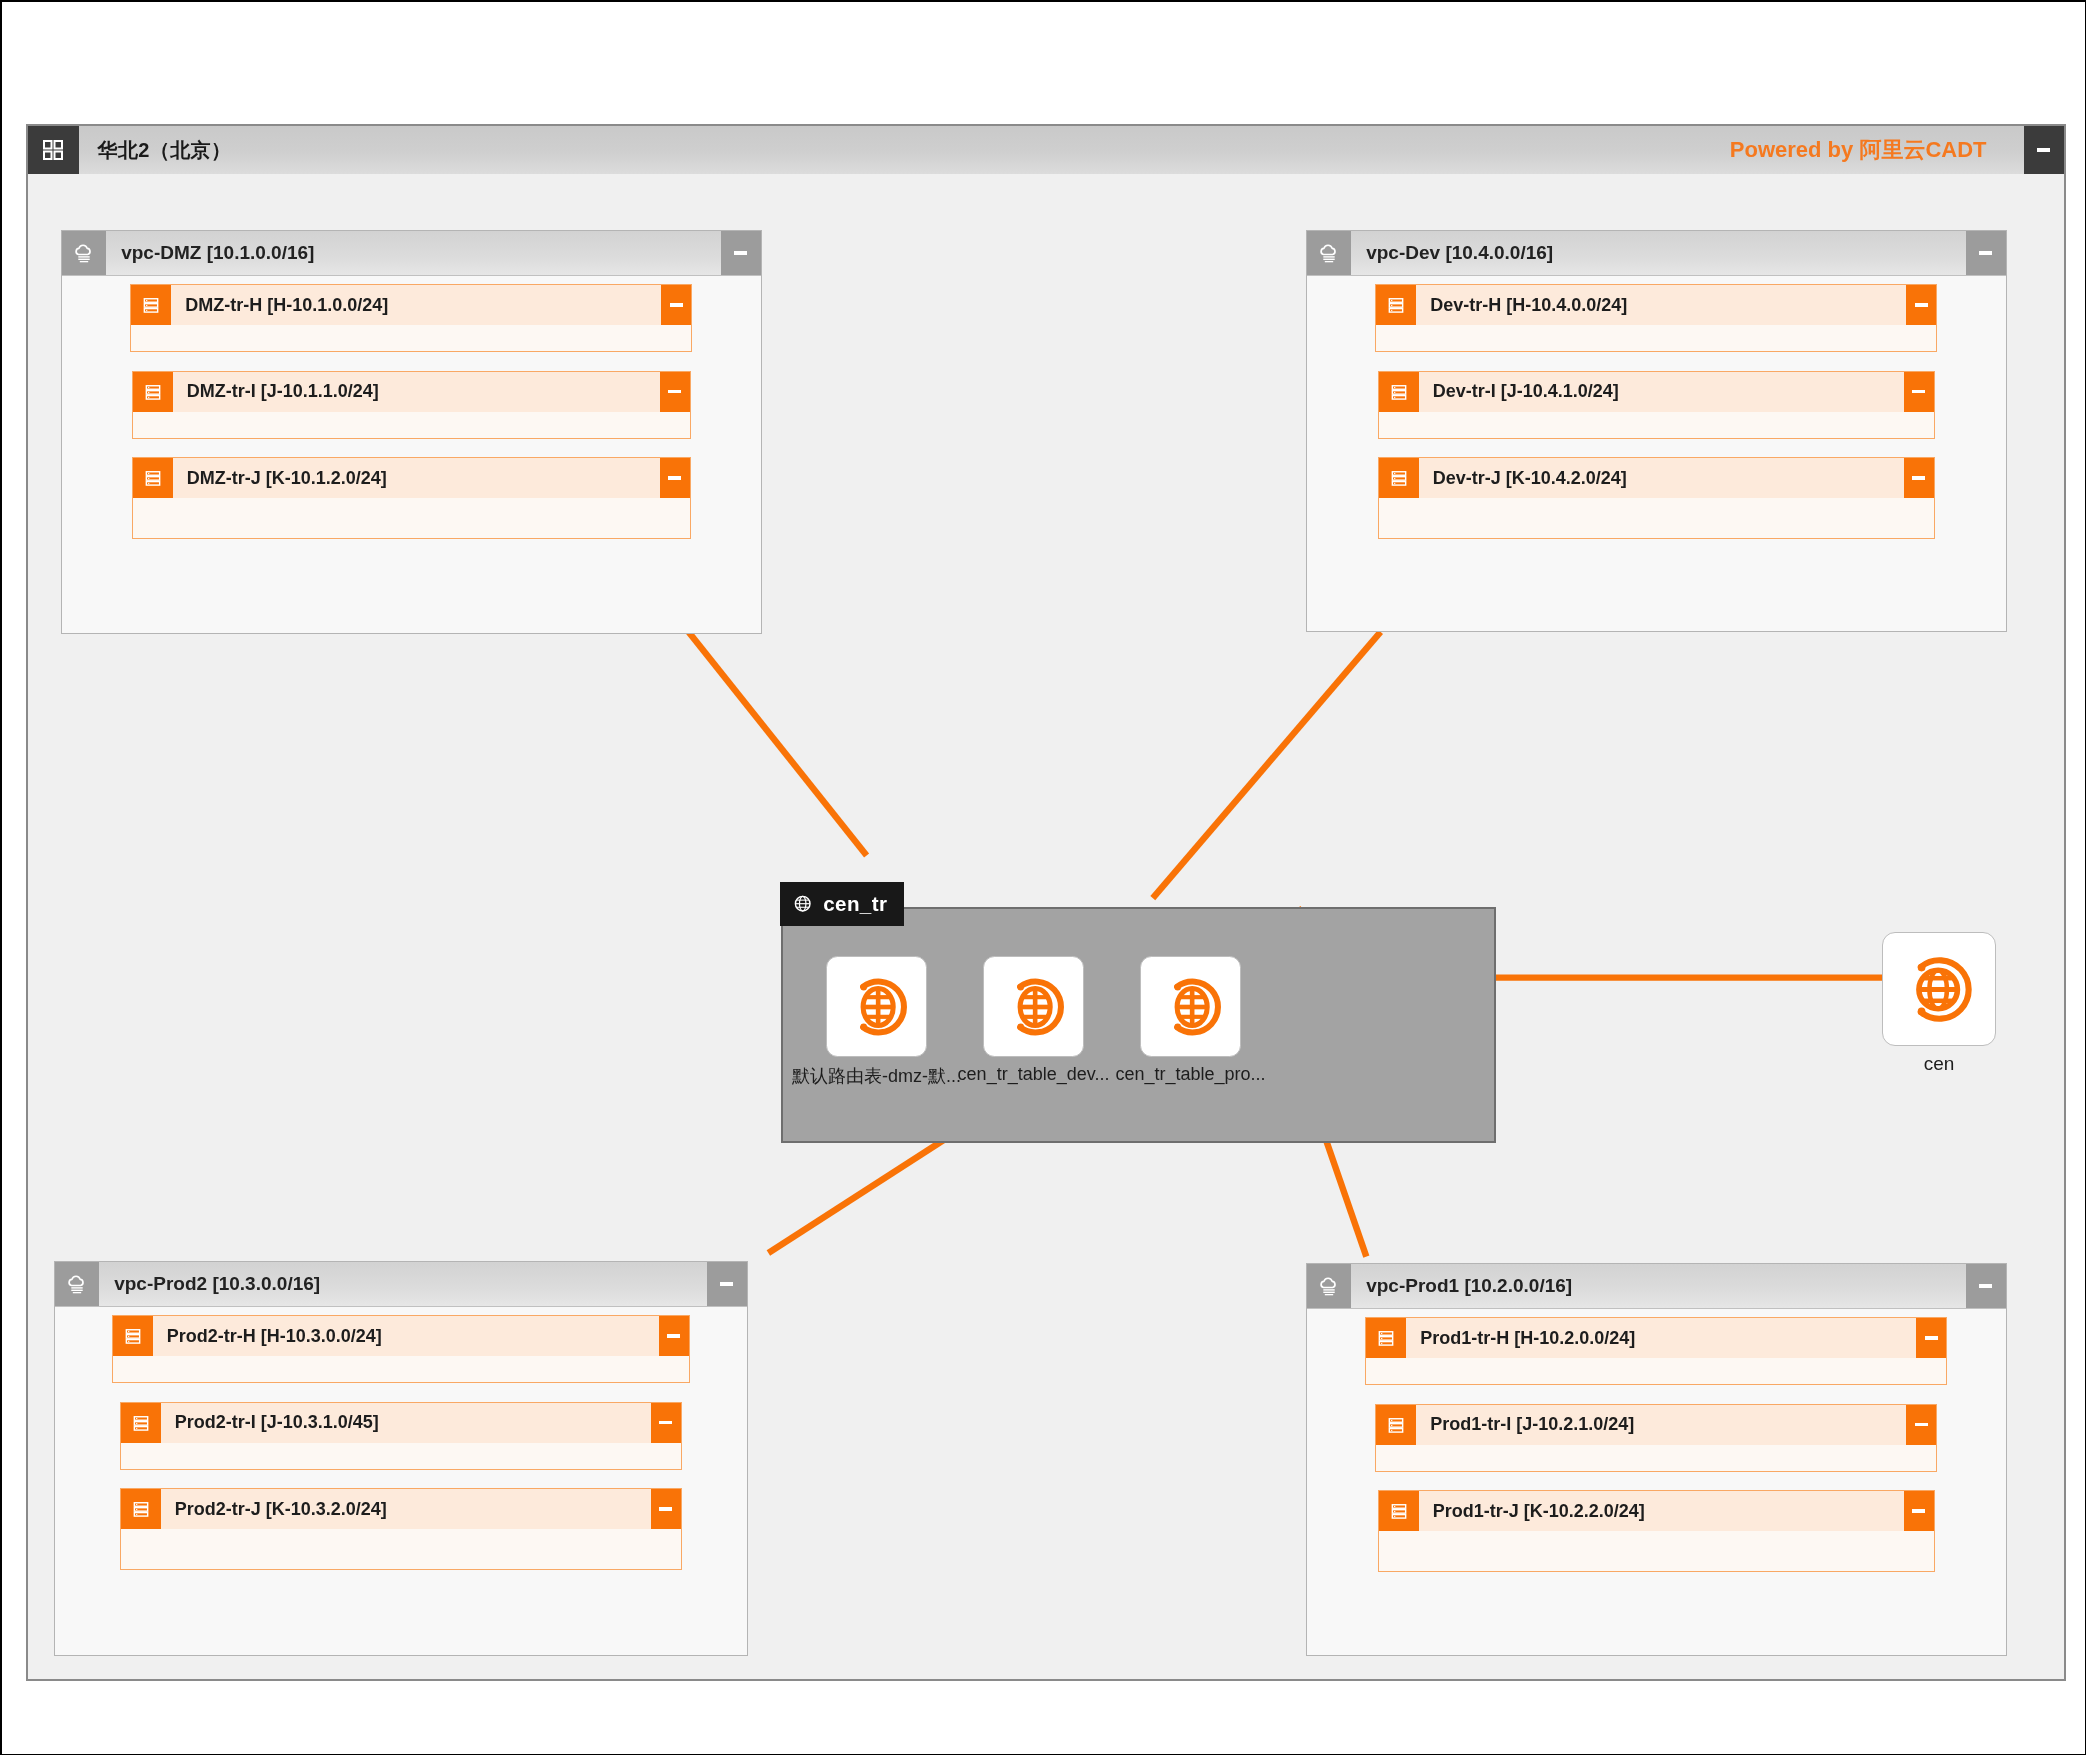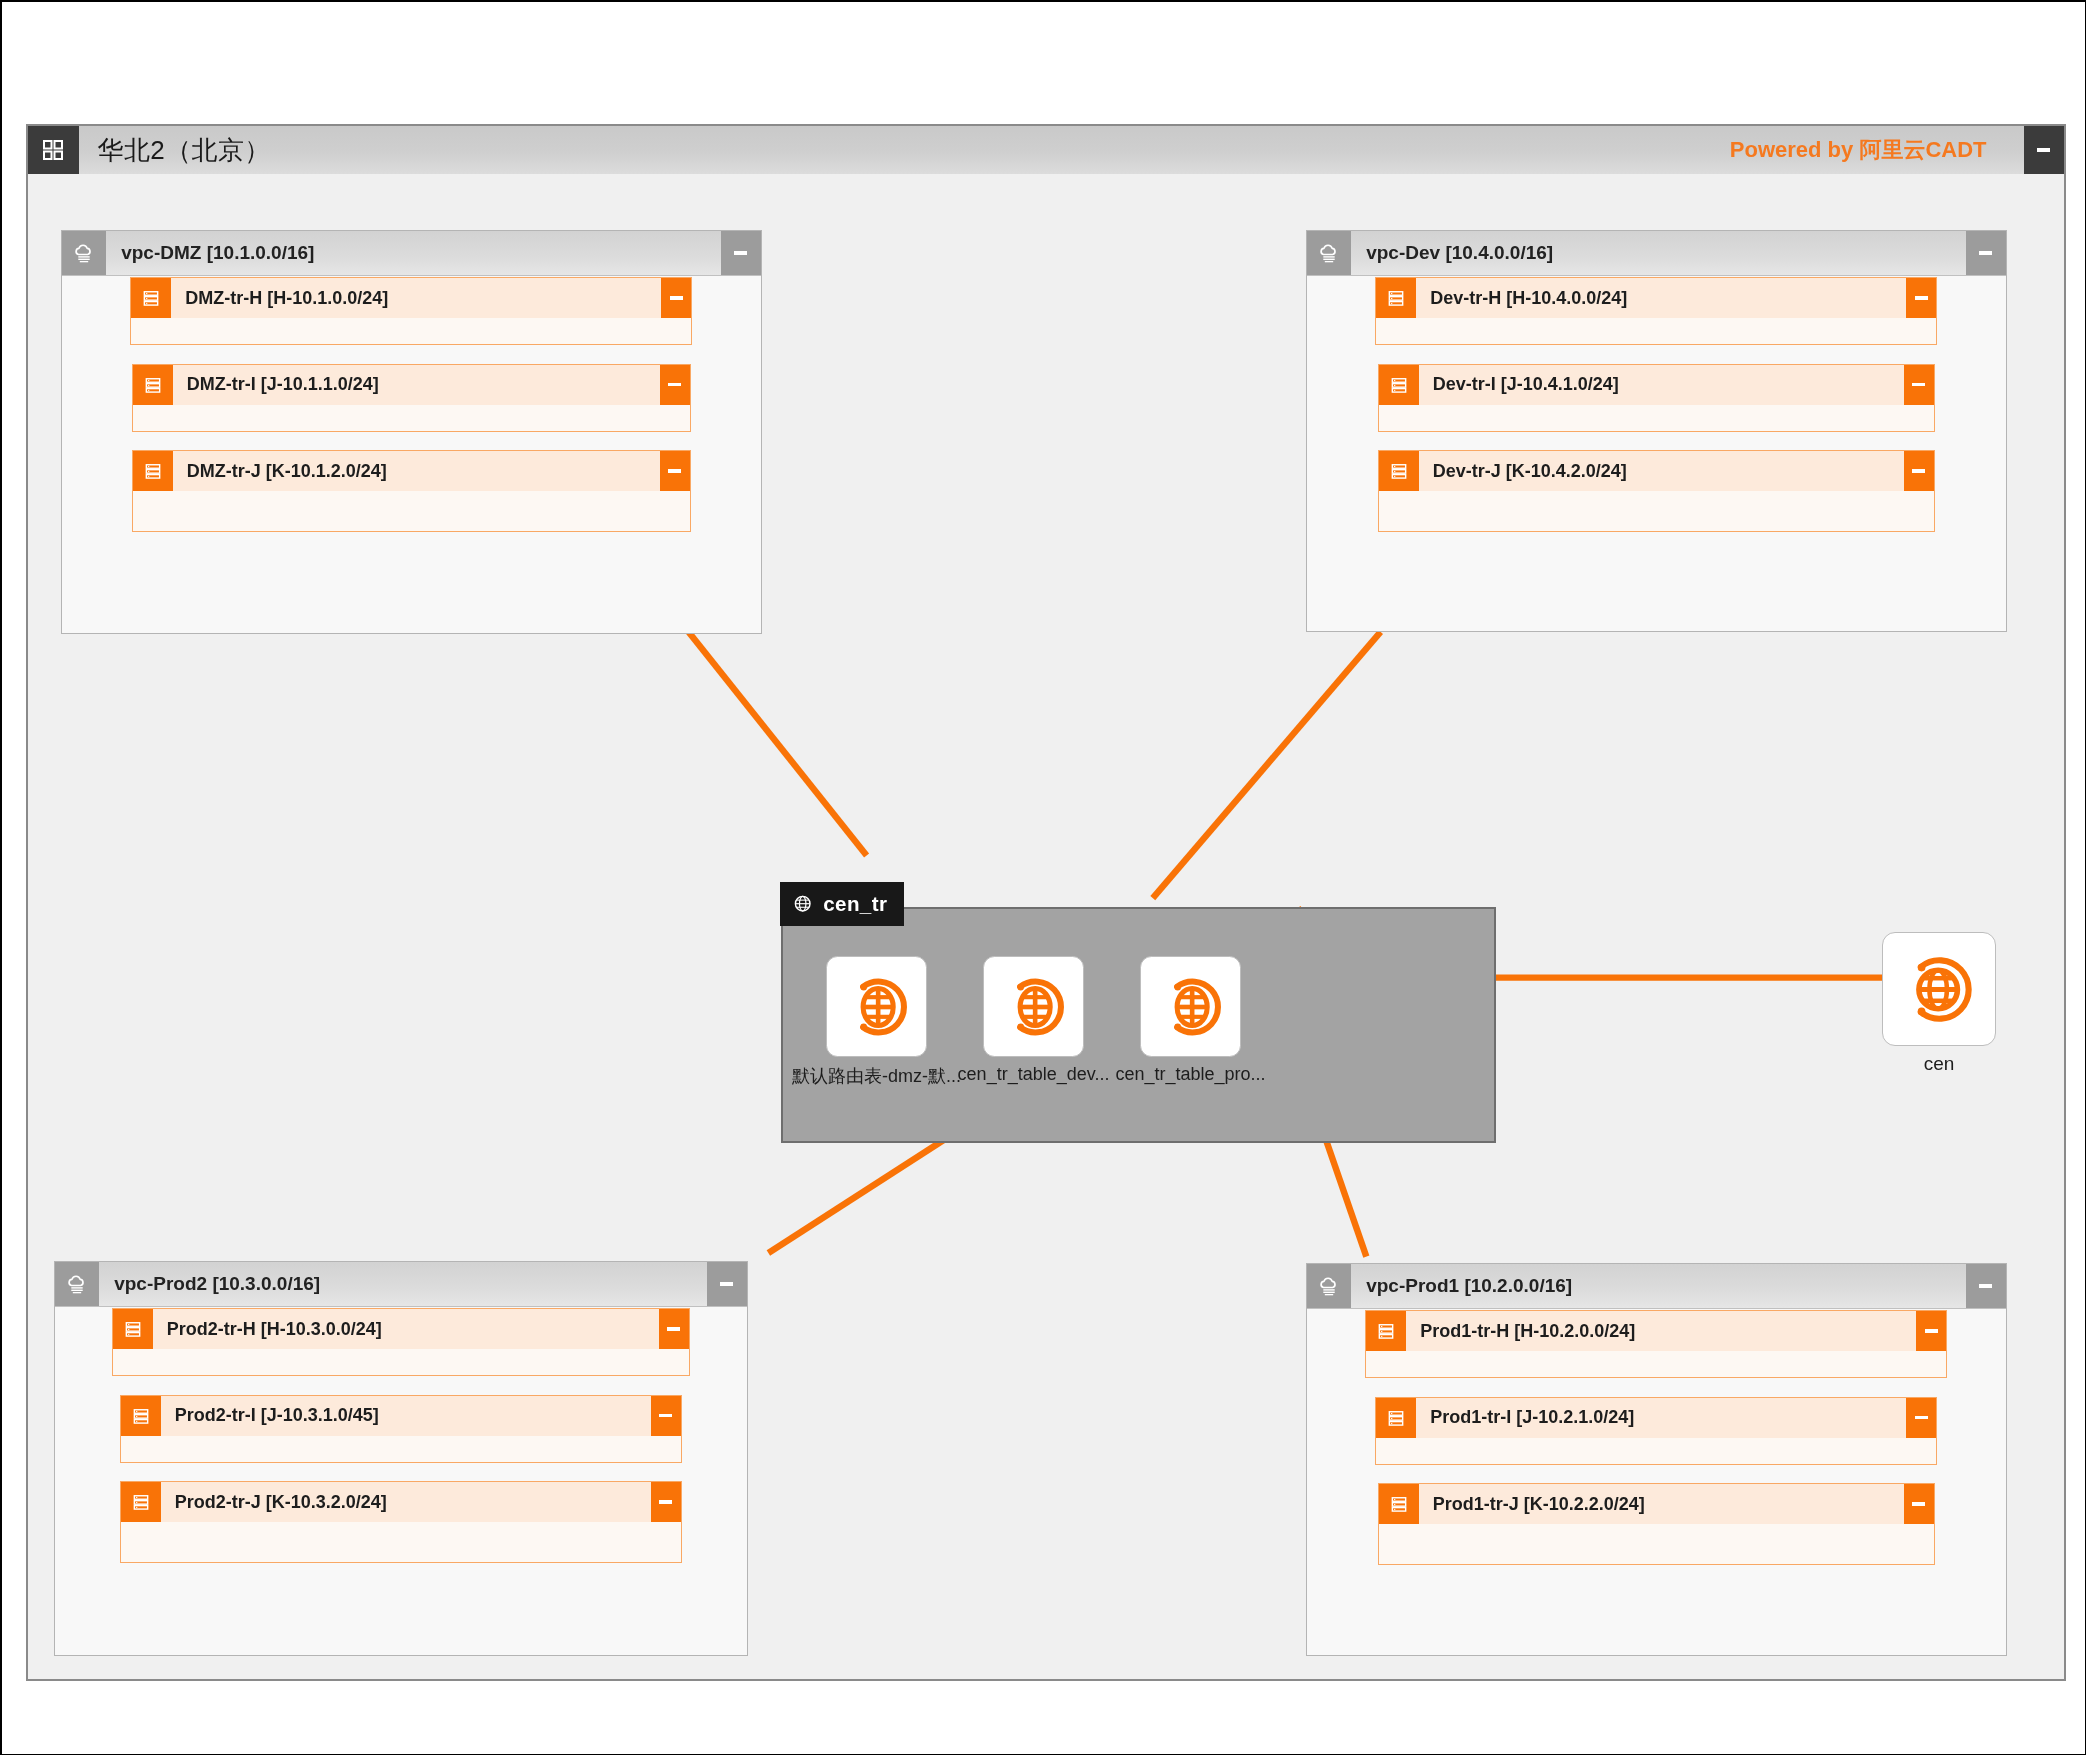--- a/index.html
+++ b/index.html
@@ -41,22 +41,22 @@
   .region-icon-box {
     width: 51px;
     height: 48px;
     background: #3b3b3b;
     display: flex;
     align-items: center;
     justify-content: center;
     flex: none;
   }
   .region-title {
-    font-size: 26px;
-    font-weight: normal;
+    font-size: 20px;
+    font-weight: bold;
     color: #1a1a1a;
     margin-left: 19px;
     letter-spacing: 0.4px;
     white-space: nowrap;
   }
   .region-powered {
     margin-left: auto;
     margin-right: 37px;
     font-size: 22px;
     font-weight: bold;
@@ -123,21 +123,21 @@
     white-space: nowrap;
   }
   .vpc-collapse {
     width: 40px;
     background: #9c9c9c;
     display: flex;
     align-items: center;
     justify-content: center;
     flex: none;
   }
-  .vpc-body { padding: 1px 0 0 0; }
+  .vpc-body { padding: 8px 0 0 0; }
 
   
   .vsw {
     position: relative;
     margin: 0 auto 18.5px auto;
     border: 1.4px solid #f9a864;
     background: #fdf6ef;
     box-sizing: border-box;
   }
   .vsw-head {

